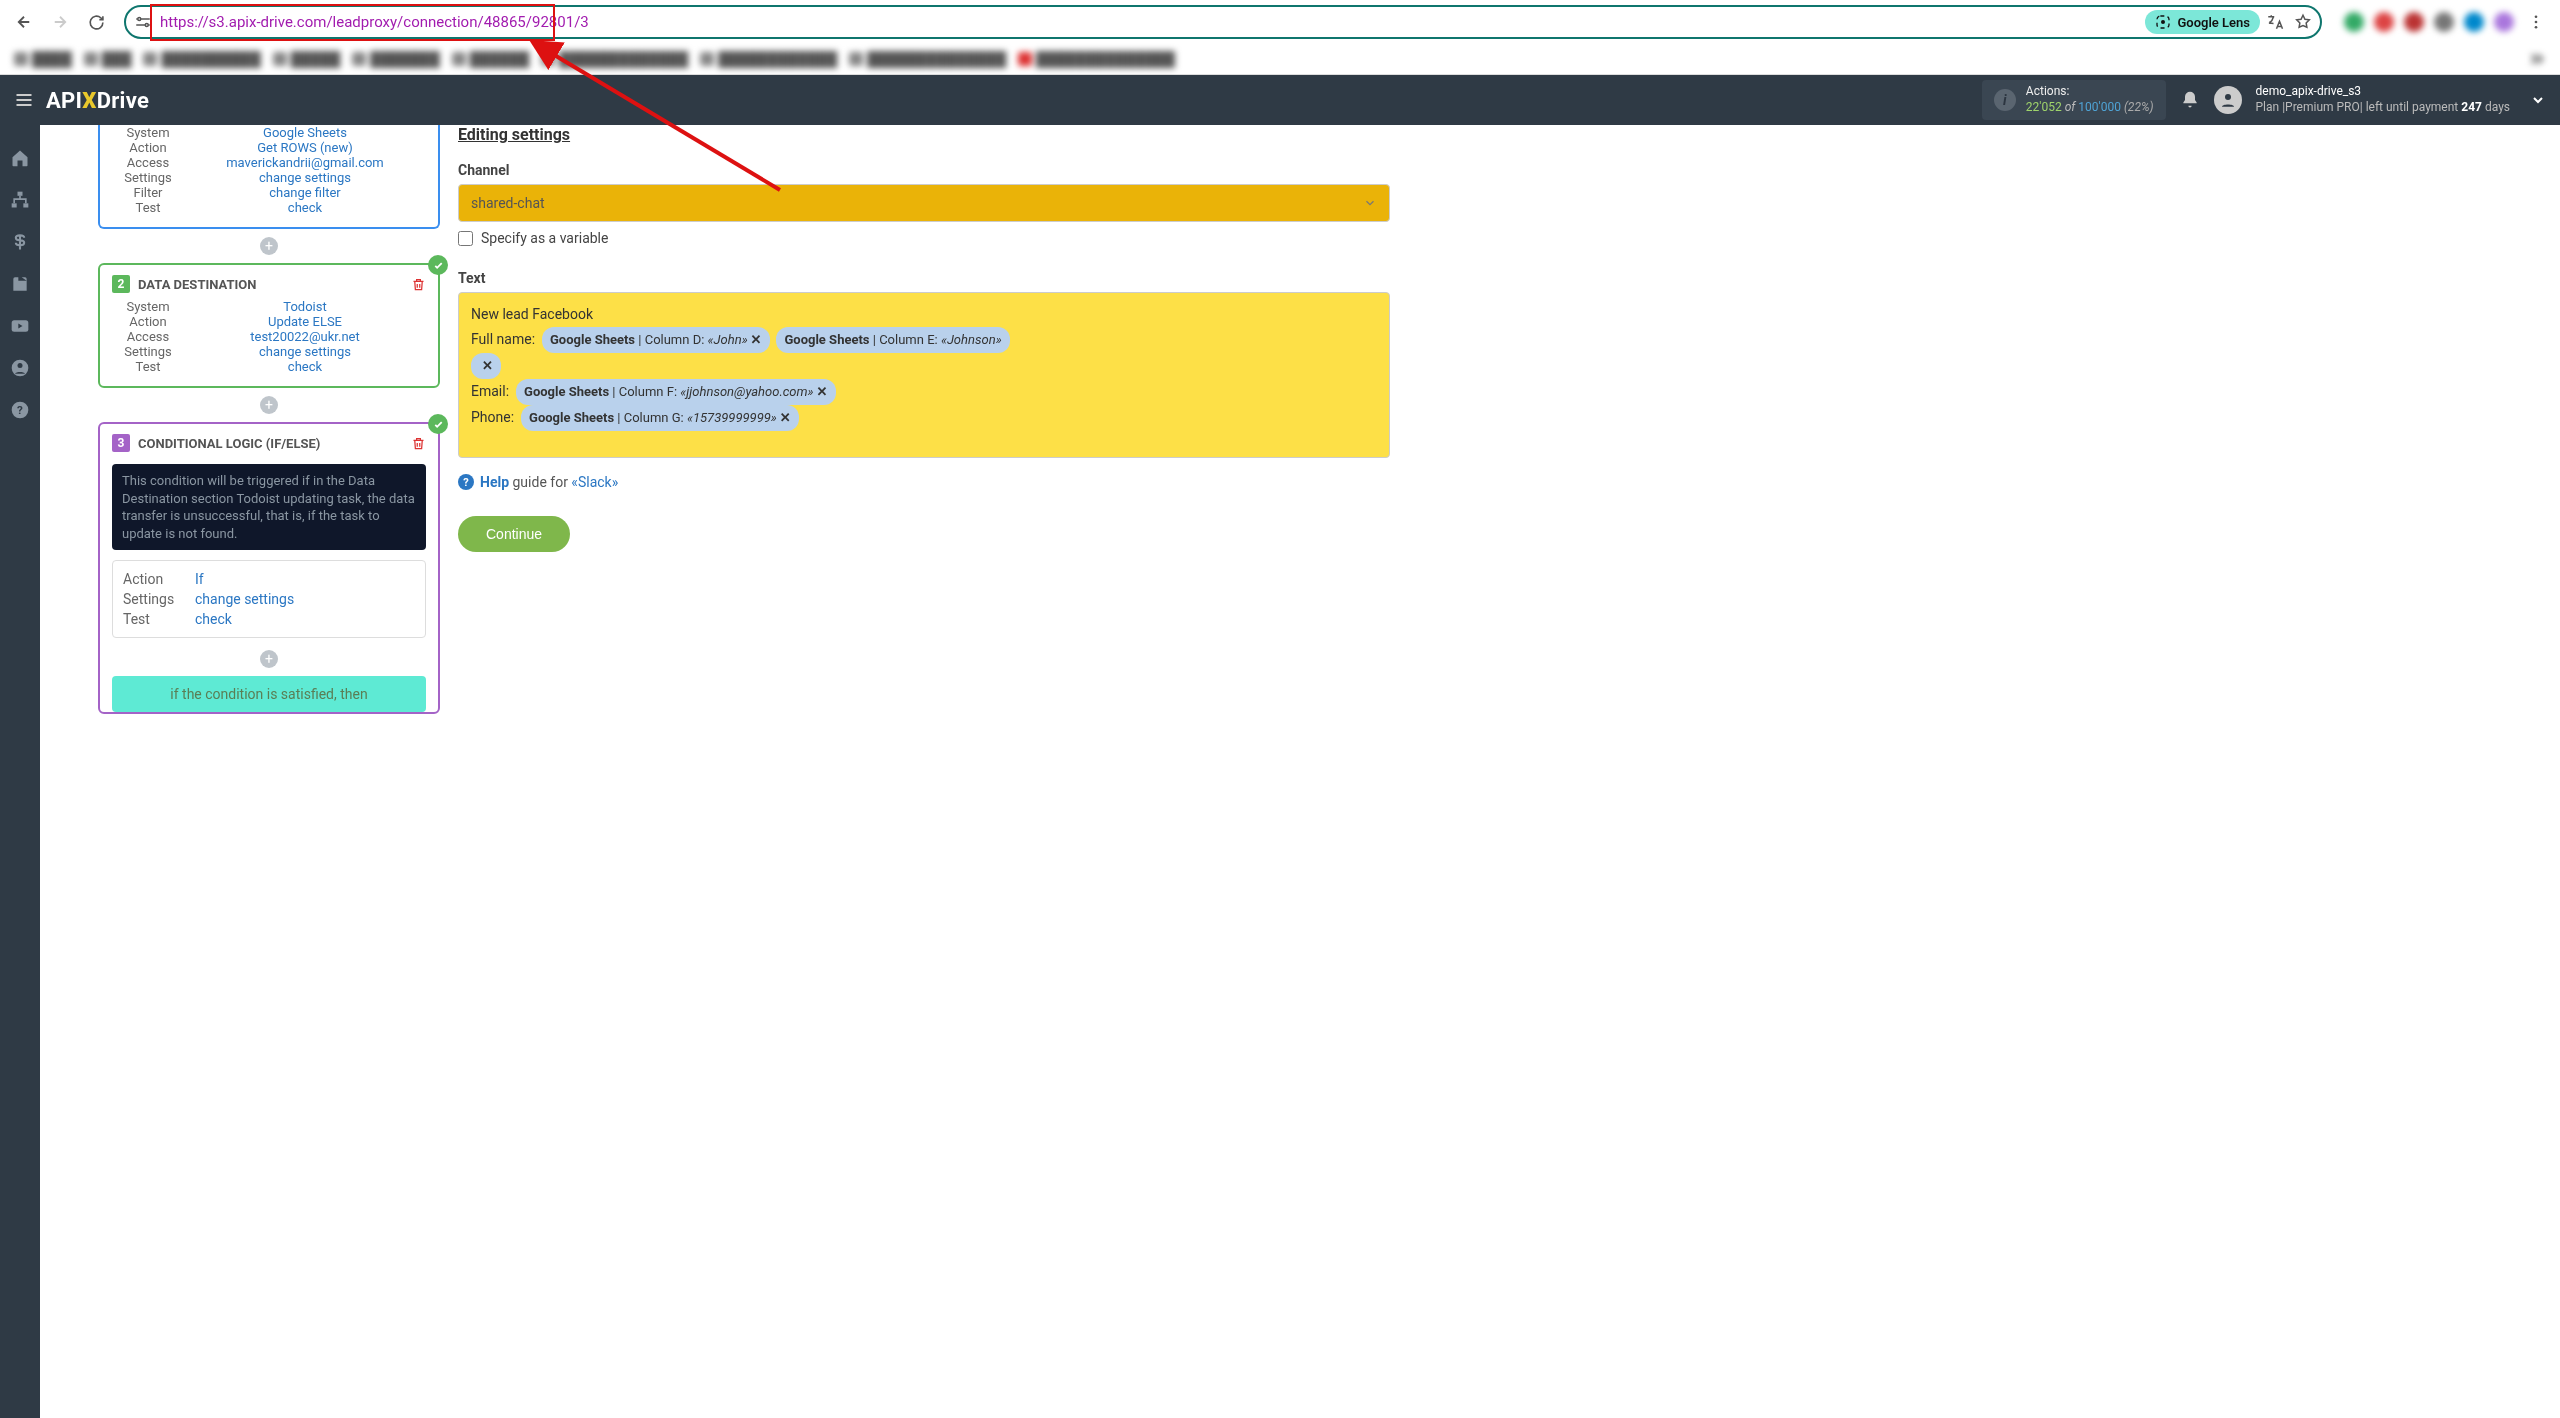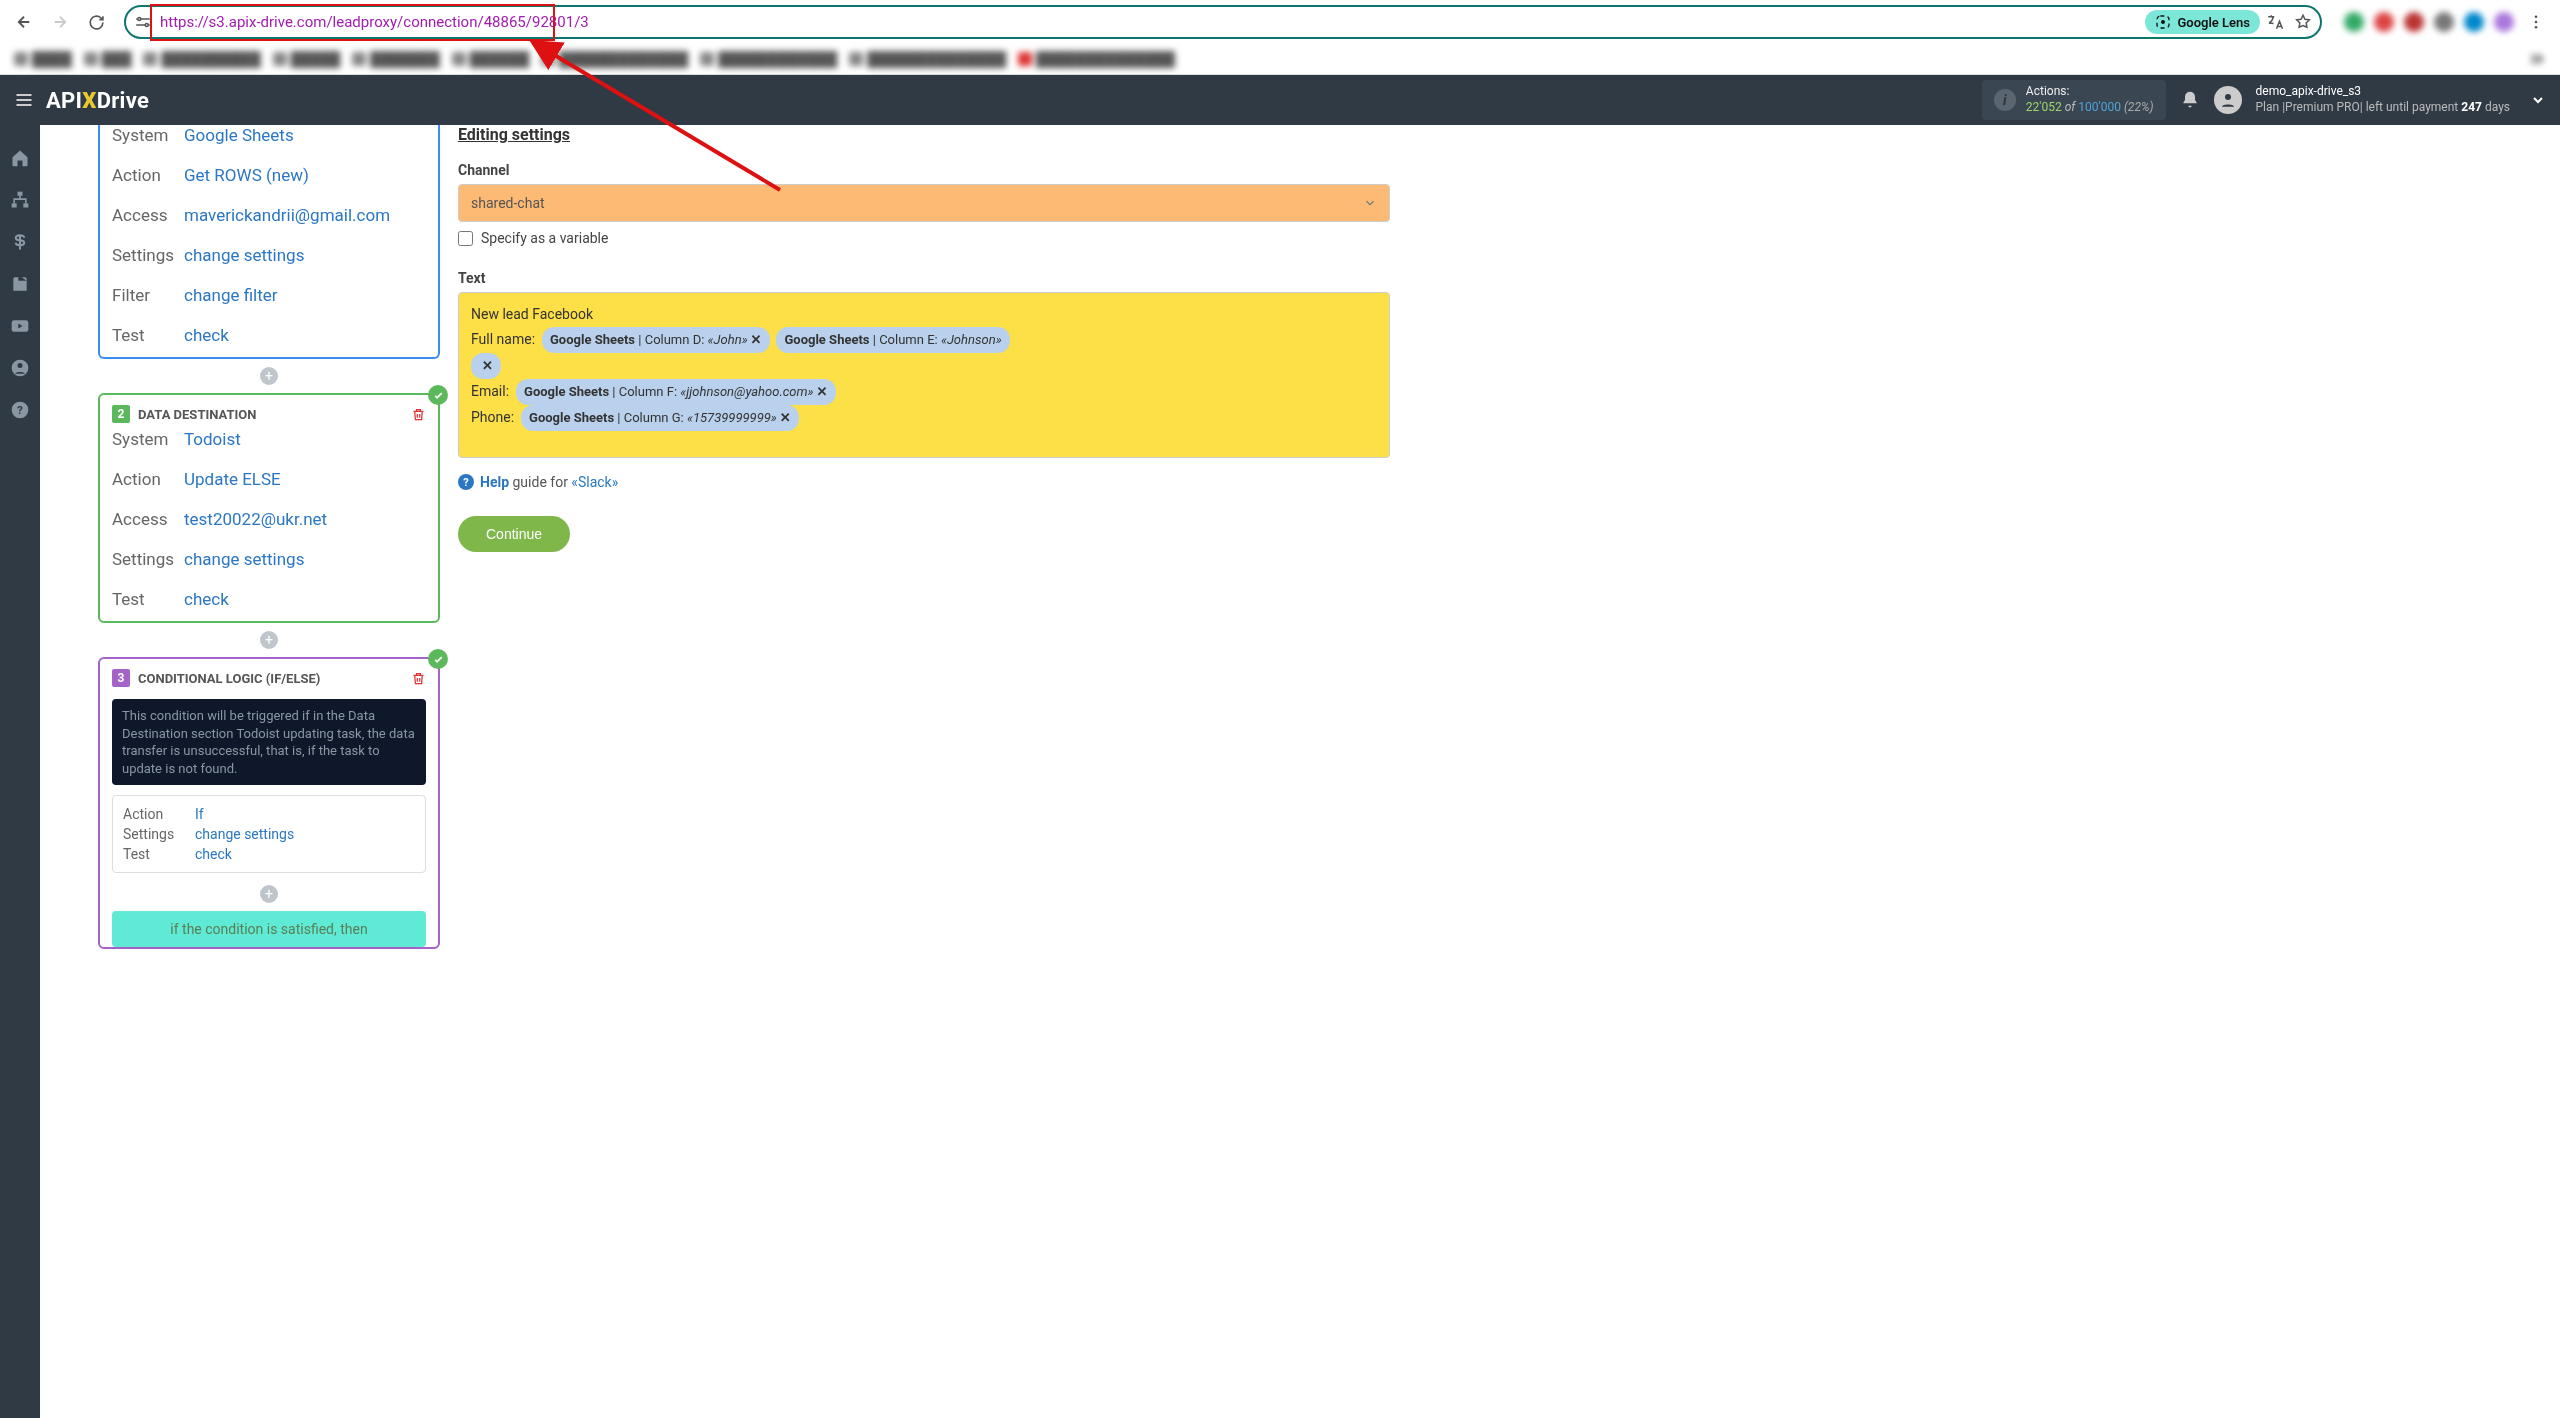--- a/index.html
+++ b/index.html
@@ -63,33 +63,33 @@
     .card.blue { border-color:#3a8eef; }
     .card.green { border-color:#5cb85c; }
     .card.purple { border-color:#a463c7; }
     .card-badge { position:absolute; top:-10px; right:-10px; width:20px; height:20px; border-radius:50%; background:#5cb85c; display:flex; align-items:center; justify-content:center; color:#fff; }
     .card-head { display:flex; align-items:center; padding: 10px 12px 6px; }
     .card-num { width:18px; height:18px; display:flex; align-items:center; justify-content:center; color:#fff; font-size:12px; font-weight:700; border-radius:2px; margin-right:8px; }
     .card-num.green { background:#5cb85c; }
     .card-num.purple { background:#a463c7; }
     .card-title { font-weight:700; color:#555; font-size:13px; }
     .card-del { margin-left:auto; color:#d33; cursor:pointer; }
-    .card-body { padding: 0 12px 12px; display:grid; grid-template-columns: 72px 1fr; row-gap: 20px; font-size:17px; }
+    .card-body { padding: 0 12px 12px; display:grid; grid-template-columns: 72px 1fr; row-gap: 0; font-size:13px;text-align:center; }
     .kv-key { color:#666; }
     .kv-val { color:#2b77c3; }
     .cond-note { background:#0f172a; border-radius:4px; padding: 8px 10px; margin: 6px 12px 10px; color:#8a96a2; font-size:13px; line-height: 1.35; }
     .card .card-sub { border: 1px solid #ddd; border-radius:4px; margin: 0 12px 12px; padding:10px 10px; display:grid; grid-template-columns: 72px 1fr; row-gap:4px; font-size:14px;}
     .plus-sep { display:flex; justify-content:center; margin: 0 0 8px; }
     .plus-circ { width:18px; height:18px; border-radius:50%; background:#bfc5cb; display:flex; align-items:center; justify-content:center; color:#fff; font-size:14px; }
     .cond-then { background:#5eead4; border-radius:4px; margin: 0 12px 0; padding: 10px; text-align:center; color:#5a7e55; }
 
     
     .edit-title { font-weight:700; font-size:16px; text-decoration: underline; color:#333; margin-bottom: 18px; }
     .field-label { font-weight:700; font-size:14px; color:#444; margin-bottom: 6px; }
-    .select-box { border:1px solid #ccc; border-radius:4px; height:38px; display:flex; align-items:center; padding: 0 12px; justify-content:space-between; color:#555; background:#fdba74; cursor:pointer; }
+    .select-box { border:1px solid #ccc; border-radius:4px; height:38px; display:flex; align-items:center; padding: 0 12px; justify-content:space-between; color:#555; background:#eab308; cursor:pointer; }
     .checkbox-row { display:flex; align-items:center; gap:8px; margin-top:8px; color:#444; }
     .checkbox-row input { width:15px; height:15px; }
     
     .text-label { font-weight:700; font-size:14px; color:#444; margin: 24px 0 6px; }
     .textarea-box { border:1px solid #ccc; border-radius:4px; padding: 10px 12px 26px; background:#fde047; min-height: 160px; line-height: 1.7; }
     .token { background:#b9d1ec; border-radius:12px; padding: 2px 8px; display:inline-block; color:#333; font-size:13px; white-space:nowrap; }
     .token .gs { font-weight:700; }
     .token .rest { }
     .token .val { font-style: italic; }
     .token .x { margin-left: 3px; font-weight:700; cursor:pointer; }

